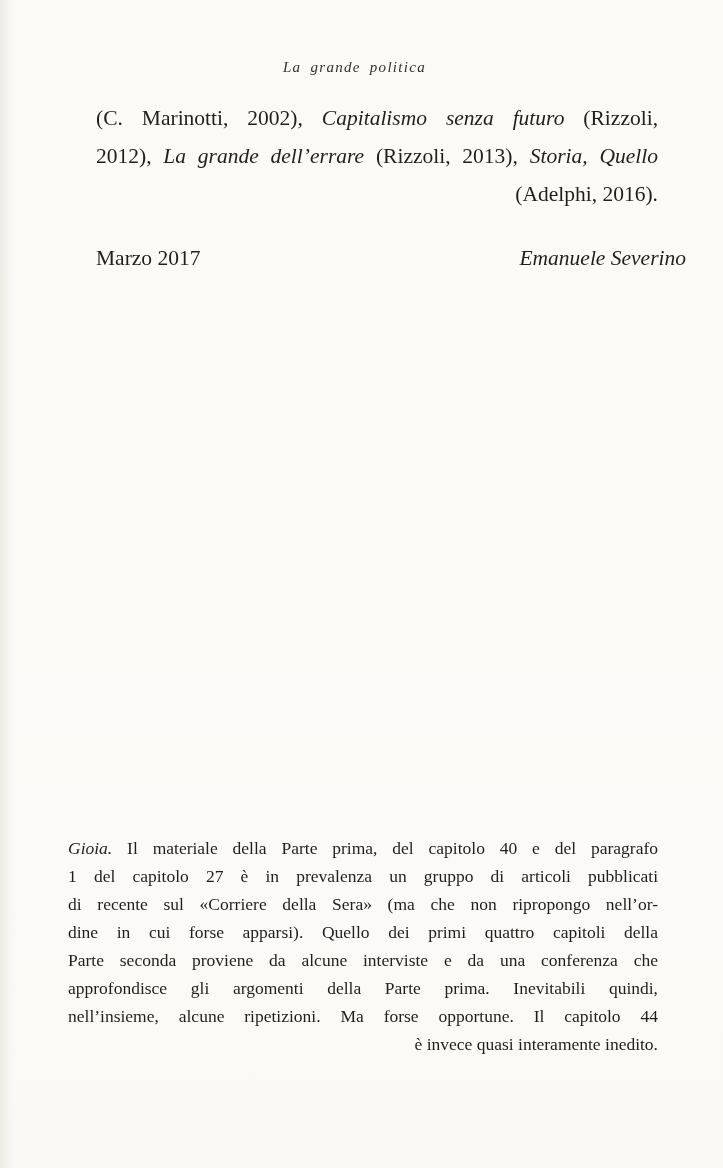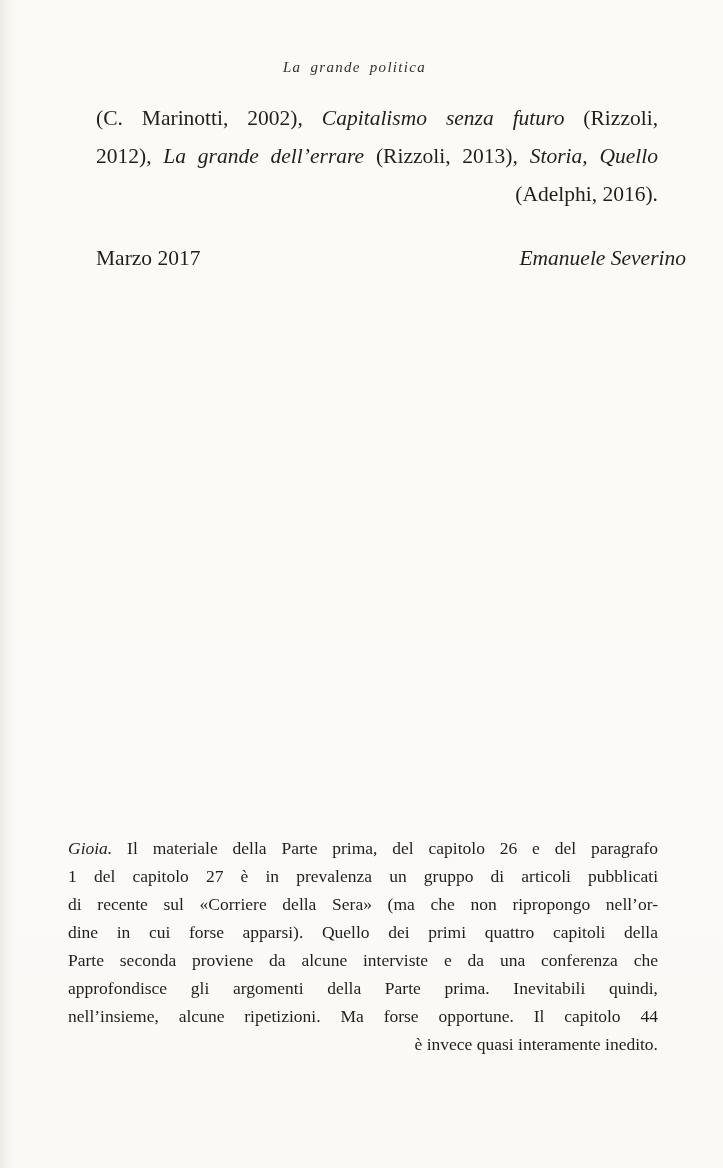--- a/index.html
+++ b/index.html
@@ -93,21 +93,21 @@
     <div class="jline"><span>2012), </span><em>La grande dell’errare</em><span> (Rizzoli, 2013), </span><em>Storia, Quello</em></div>
     <div class="lline"><span>(Adelphi, 2016).</span></div>
   </div>
 
   <div class="dateline">
     <span class="date">Marzo 2017</span>
     <span class="author">Emanuele Severino</span>
   </div>
 
   <div class="nota-paragraph">
-    <div class="jline"><em>Gioia.</em><span> Il materiale della Parte prima, del capitolo 26 e del paragrafo</span></div>
+    <div class="jline"><em>Gioia.</em><span> Il materiale della Parte prima, del capitolo 40 e del paragrafo</span></div>
     <div class="jline">1 del capitolo 27 è in prevalenza un gruppo di articoli pubblicati</div>
     <div class="jline">di recente sul «Corriere della Sera» (ma che non ripropongo nell’or-</div>
     <div class="jline">dine in cui forse apparsi). Quello dei primi quattro capitoli della</div>
     <div class="jline">Parte seconda proviene da alcune interviste e da una conferenza che</div>
     <div class="jline">approfondisce gli argomenti della Parte prima. Inevitabili quindi,</div>
     <div class="jline">nell’insieme, alcune ripetizioni. Ma forse opportune. Il capitolo 44</div>
     <div class="lline">è invece quasi interamente inedito.</div>
   </div>
 </div>
 

